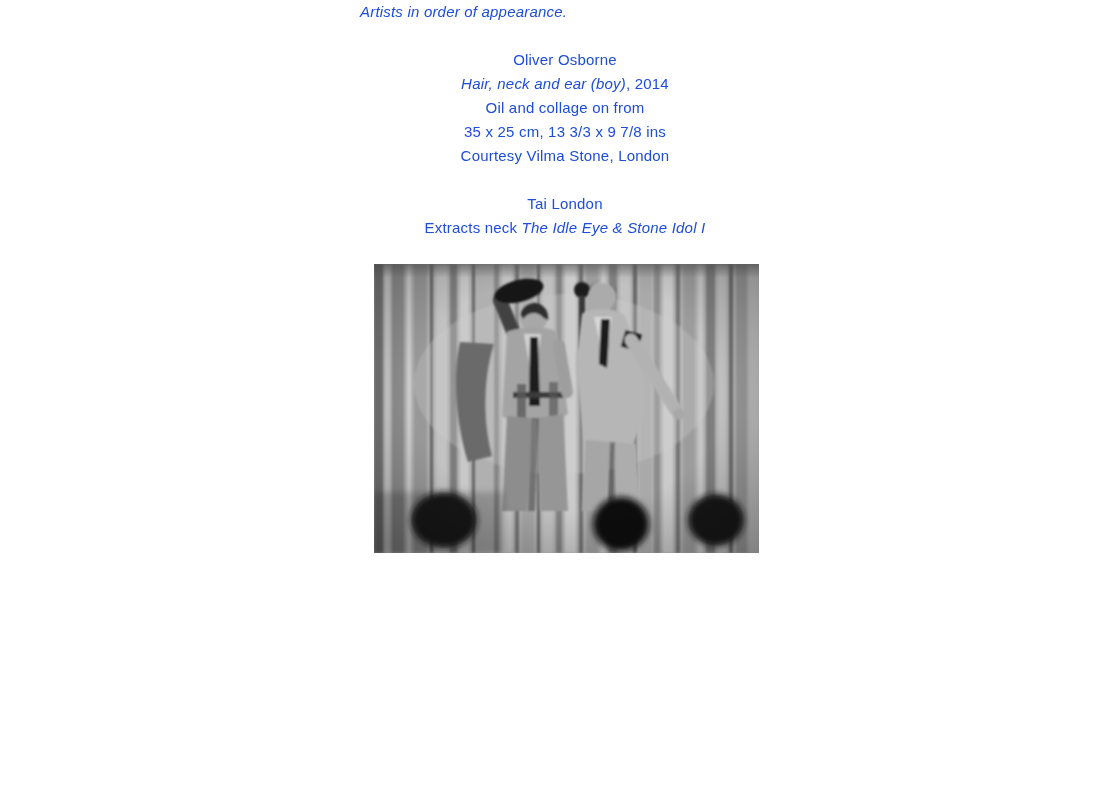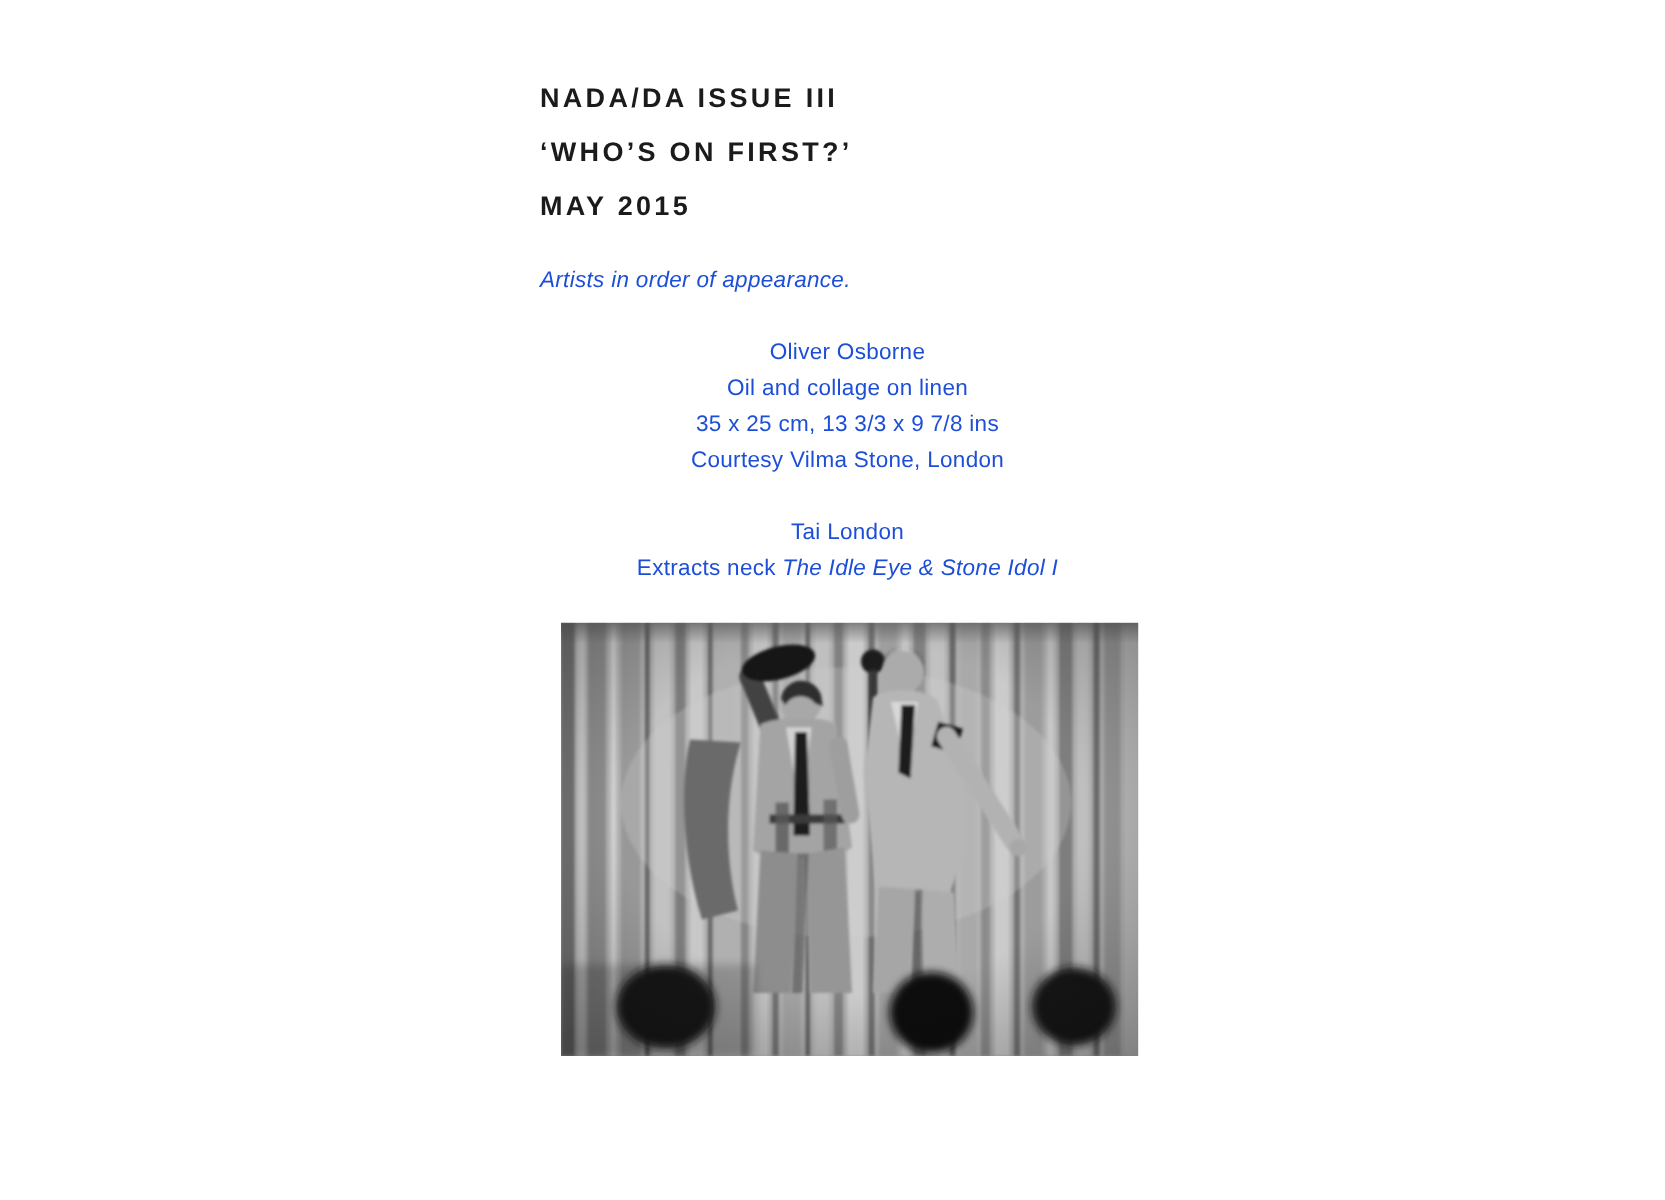--- a/index.html
+++ b/index.html
@@ -29,31 +29,27 @@
     width:385px; height:289px;
     line-height:0; overflow:hidden;
   }
   figure.video-still svg { display:block; }
 </style>
 </head>
 <body>
 
 <main class="content">
 
-  <h1 class="page-title">
-    <span class="title-line">NADA/DA ISSUE III</span>
-    <span class="title-line">‘WHO’S ON FIRST?’</span>
-    <span class="title-line">MAY 2015</span>
-  </h1>
 
   <p class="para italic">Artists in order of appearance.</p>
 
   <p class="para">
     <span class="line">Oliver Osborne</span>
-    <span class="line">Oil and collage on linen</span>
+    <span class="line"><em>Hair, neck and ear (boy)</em><span>, 2014</span></span>
+    <span class="line">Oil and collage on from</span>
     <span class="line">35 x 25 cm, 13 3/3 x 9 7/8 ins</span>
     <span class="line">Courtesy Vilma Stone, London</span>
   </p>
 
 
   <p class="para">
     <span class="line">Tai London</span>
     <span class="line"><span>Extracts neck </span><em>The Idle Eye &amp; Stone Idol I</em></span>
   </p>
 

